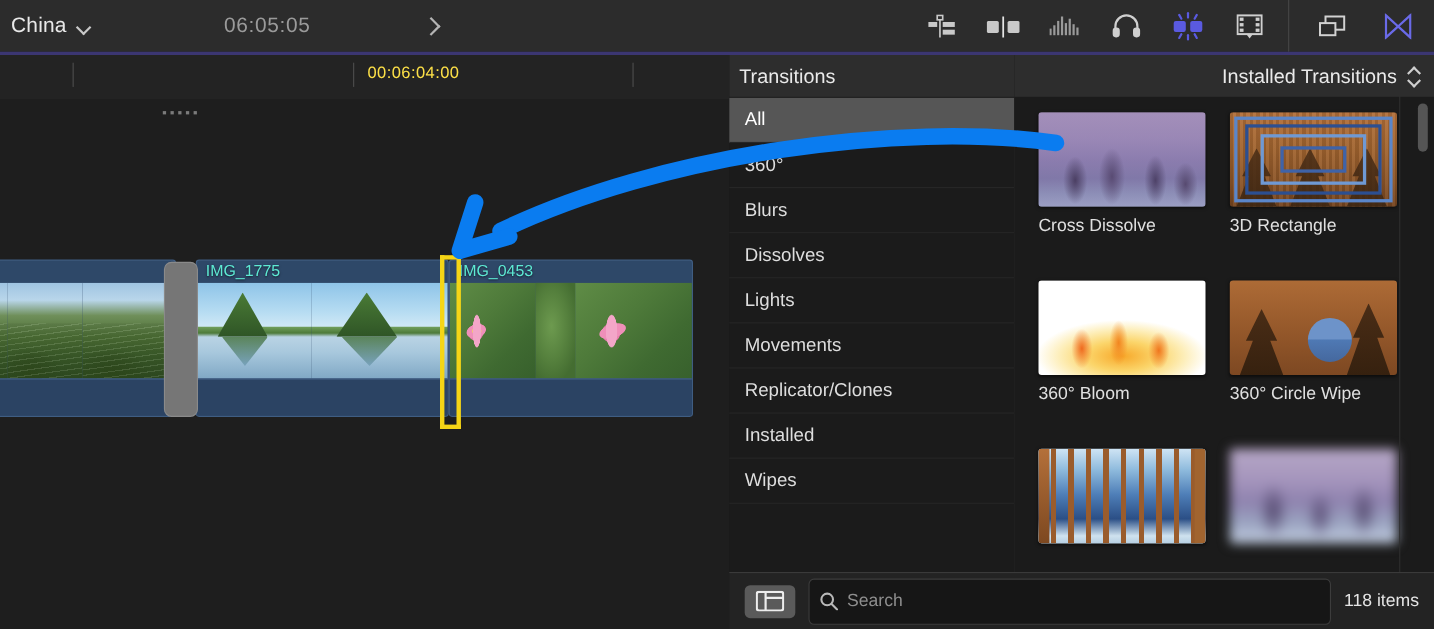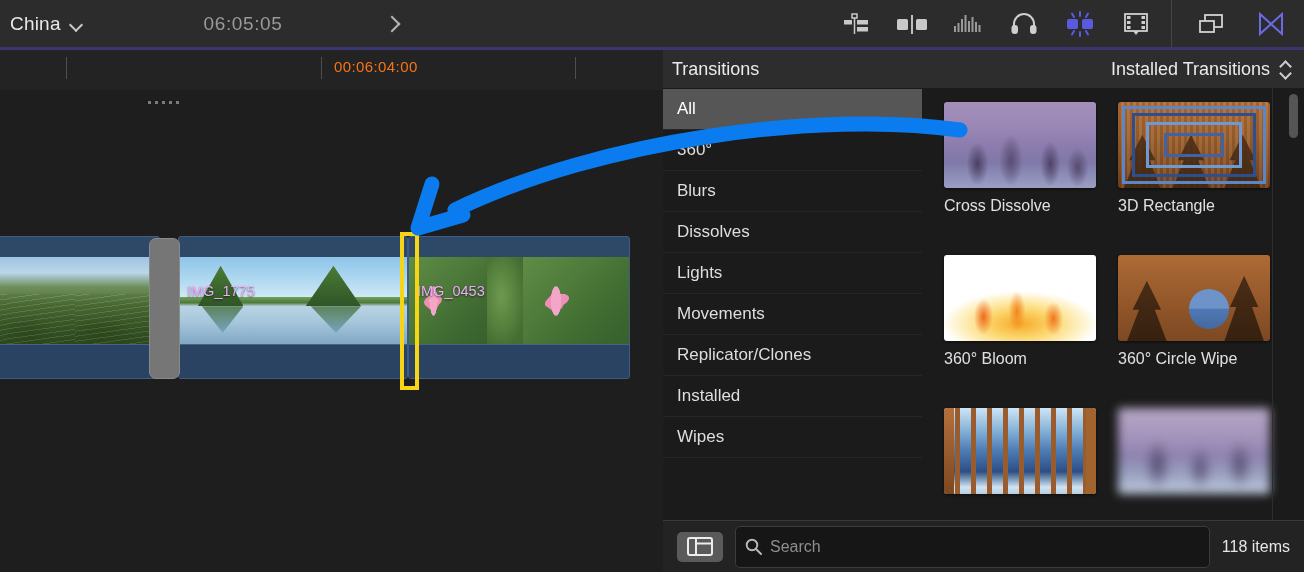--- a/index.html
+++ b/index.html
@@ -55,35 +55,35 @@
   .timeline{
     position:absolute;left:0;top:50px;width:663px;height:522px;
     background:#1e1e1e;overflow:hidden;
   }
   .ruler{
     position:absolute;left:0;top:0;width:663px;height:40px;
     background:#232323;
   }
   .ruler-tick{position:absolute;top:7px;width:1px;height:22px;background:#4e4e4e;}
   .ruler-label{
-    position:absolute;top:8px;font-size:15px;color:#f97316;letter-spacing:.4px;
+    position:absolute;top:8px;font-size:15px;color:#fde047;letter-spacing:.4px;
   }
   .drag-dots{position:absolute;left:148px;top:51px;display:flex;gap:4px;}
   .drag-dots i{width:3px;height:3px;background:#7b7b7b;display:block;}
 
   
   .lane{position:absolute;left:0;top:186px;width:663px;height:145px;}
   .clip{
     position:absolute;top:0;height:143px;
     background:#2e4868;border:1px solid #3f5d82;border-radius:3px;
     overflow:hidden;box-sizing:border-box;
   }
   .clip-title{
-    position:absolute;left:8px;top:2px;font-size:14.5px;color:#f0abfc;
-    z-index:4;text-shadow:0 1px 2px rgba(0,0,0,.6);margin-top:44px;
+    position:absolute;left:8px;top:2px;font-size:14.5px;color:#5eead4;
+    z-index:4;text-shadow:0 1px 2px rgba(0,0,0,.6);
   }
   .filmstrip{
     position:absolute;left:0;top:20px;height:88px;width:100%;
     display:flex;overflow:hidden;
   }
   .frame{height:88px;flex:0 0 auto;position:relative;overflow:hidden;}
   .audio-band{
     position:absolute;left:0;bottom:0;height:33px;width:100%;
     background:#2b4363;border-top:1px solid #46648b;
   }

